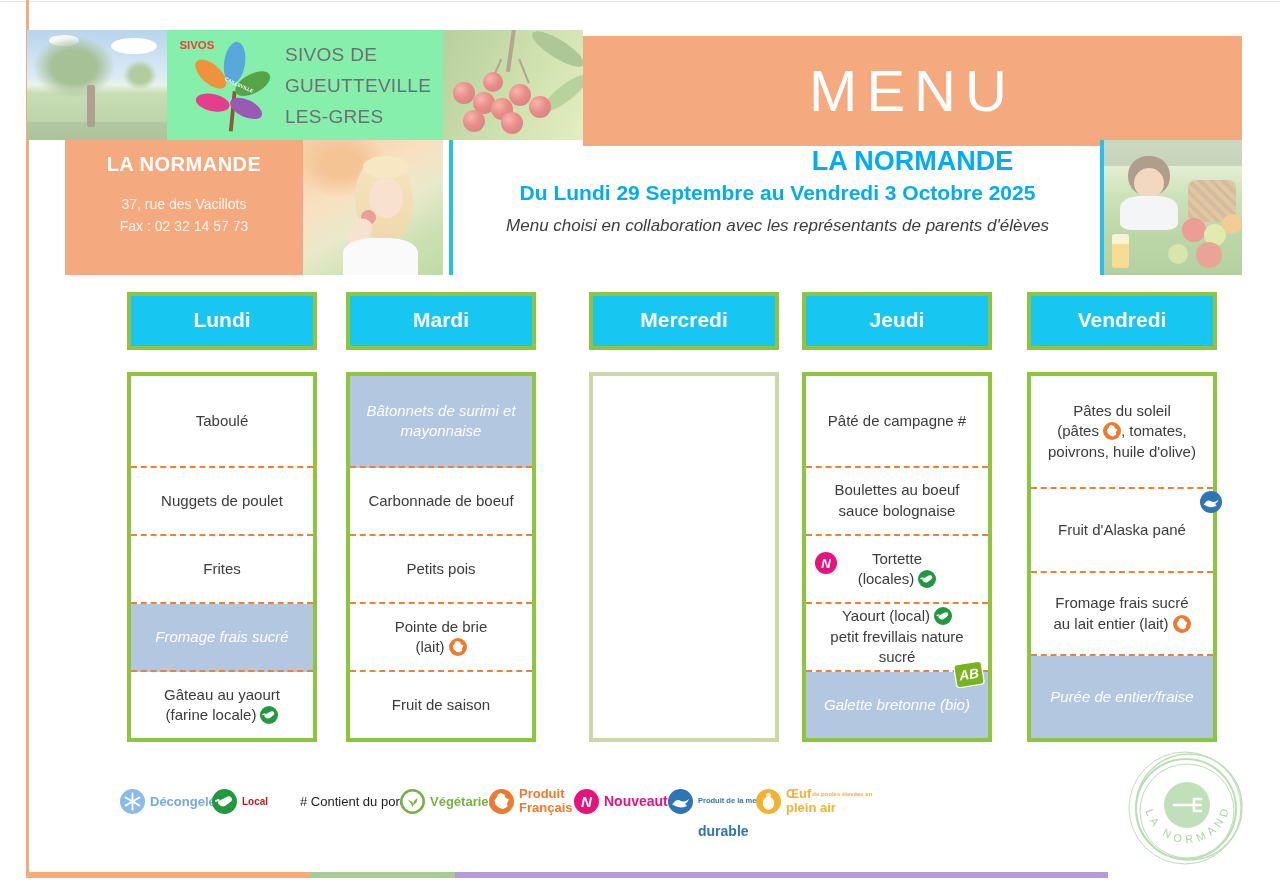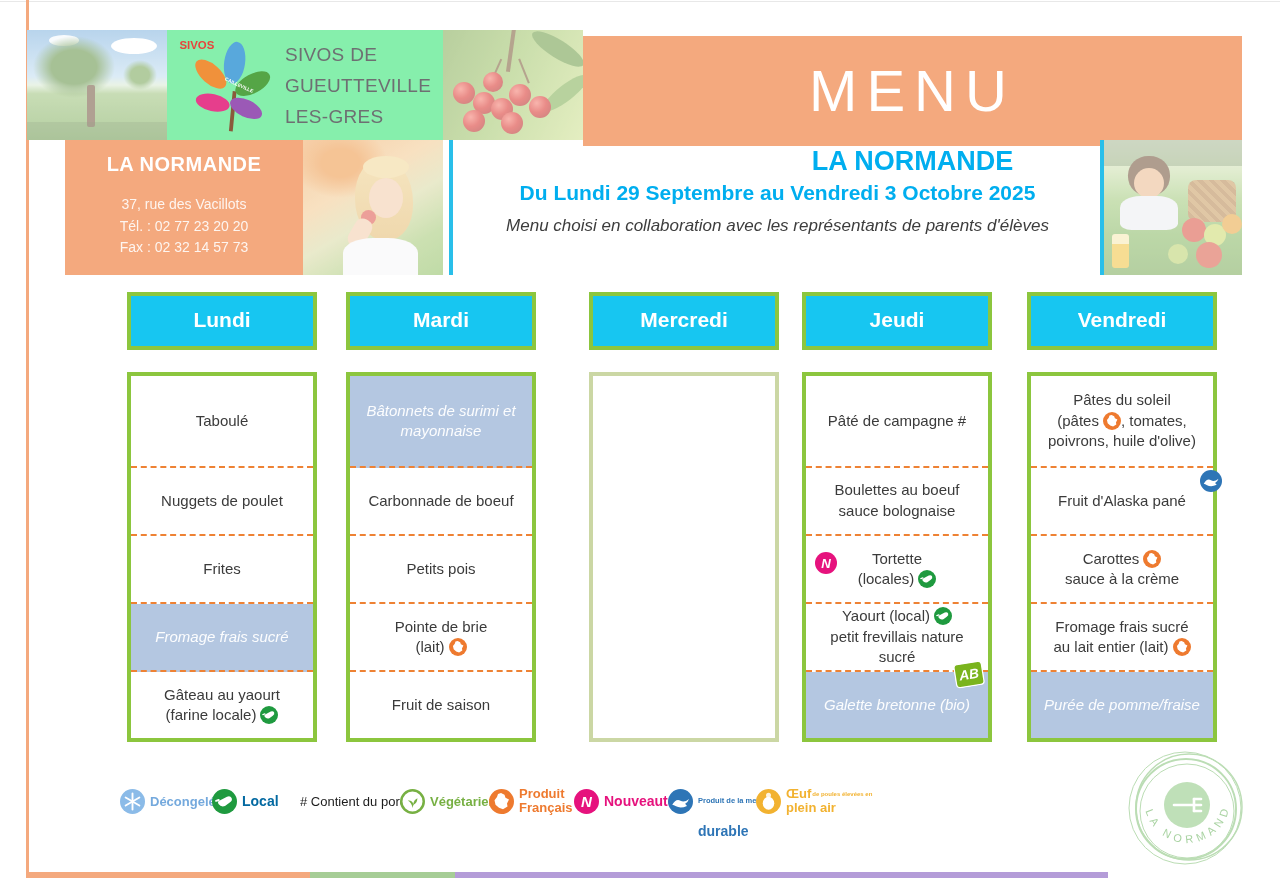--- a/index.html
+++ b/index.html
@@ -179,21 +179,20 @@
   </div>
 
   <div class="menu-banner">
     <span>MENU</span>
   </div>
 
   <div class="address-block">
     <div class="nm">LA NORMANDE</div>
     <div class="ad">
       <div>37, rue des Vacillots</div>
-      <div>Tél. : 02 77 23 20 20</div>
       <div>Fax : 02 32 14 57 73</div>
     </div>
   </div>
 
   <div class="ph" style="left:303px;top:140px;width:140px;height:135px">
     <div class="in">
       <div class="blob" style="inset:0;background:linear-gradient(150deg,#F0A862 0%,#F3C98F 35%,#D8D9A2 55%,#A3C873 78%,#8CBE5F 100%)"></div>
       <div class="blob" style="left:-10px;top:-12px;width:95px;height:70px;background:radial-gradient(closest-side,#ED9440 40%,rgba(237,148,64,0) 100%)"></div>
       <div class="blob" style="left:52px;top:18px;width:58px;height:82px;background:linear-gradient(#EFD08C,#E3B96B);border-radius:46% 54% 42% 50%"></div>
       <div class="blob" style="left:66px;top:38px;width:34px;height:40px;background:#F4CBA8;border-radius:50%"></div>
@@ -327,48 +326,42 @@
             </svg><span>, tomates,</span></div>
         <div class="ln"><span>poivrons, huile d'olive)</span></div>
       </div>
       <div class="cell">
         <svg class="ic-abs" style="right:-9px;top:2px" viewBox="0 0 20 20">
             <use href="#sym-fish"></use>
           </svg>
         <div class="ln"><span>Fruit d'Alaska pané</span></div>
       </div>
       <div class="cell">
-        <div class="ln"><span>Carottes</span><svg class="ic" viewBox="0 0 20 20">
-              <use href="#sym-fr"></use>
-            </svg></div>
-        <div class="ln"><span>sauce à la crème</span></div>
-      </div>
-      <div class="cell">
         <div class="ln"><span>Fromage frais sucré</span></div>
         <div class="ln"><span>au lait entier (lait)</span><svg class="ic" viewBox="0 0 20 20">
               <use href="#sym-fr"></use>
             </svg></div>
       </div>
       <div class="cell hl">
-        <div class="ln"><span>Purée de pomme/fraise</span></div>
+        <div class="ln"><span>Purée de entier/fraise</span></div>
       </div>
     </div>
   </div>
 
   <div class="lg" style="left:120px">
     <svg class="lgic" viewBox="0 0 20 20">
         <use href="#sym-snow"></use>
       </svg>
     <span class="lg-lab" style="color:#74A9DD">Décongelé</span>
   </div>
   <div class="lg" style="left:212px">
     <svg class="lgic" viewBox="0 0 20 20">
         <use href="#sym-local"></use>
       </svg>
-    <span class="lg-lab" style="color:#0369a1;font-size:14px">Local</span>
+    <span class="lg-lab" style="color:#b91c1c;font-size:10px">Local</span>
   </div>
   <div class="lg" style="left:300px">
     <span class="lg-lab" style="color:#1c1c1c;font-weight:400"># Contient du porc</span>
   </div>
   <div class="lg" style="left:400px">
     <svg class="lgic" viewBox="0 0 20 20">
         <use href="#sym-veg"></use>
       </svg>
     <span class="lg-lab" style="color:#77B043">Végétarien</span>
   </div>

